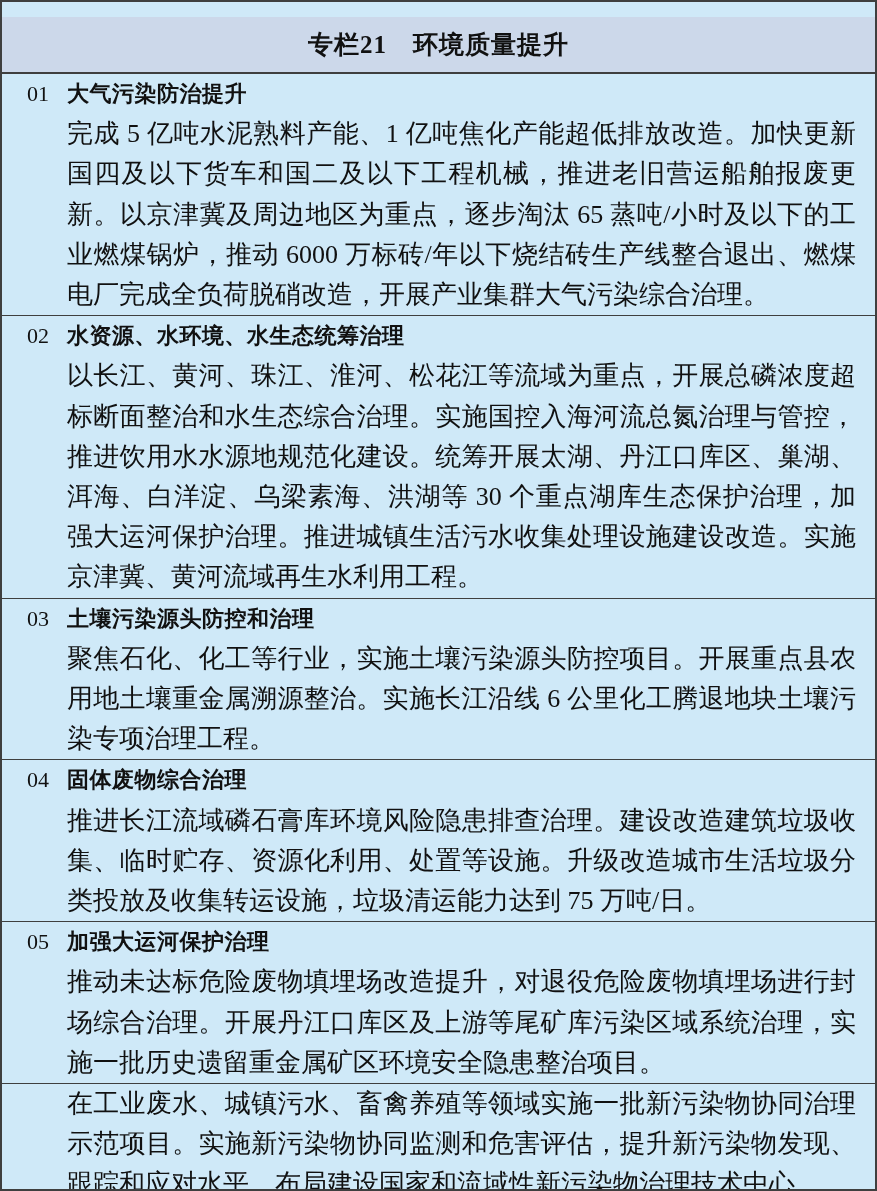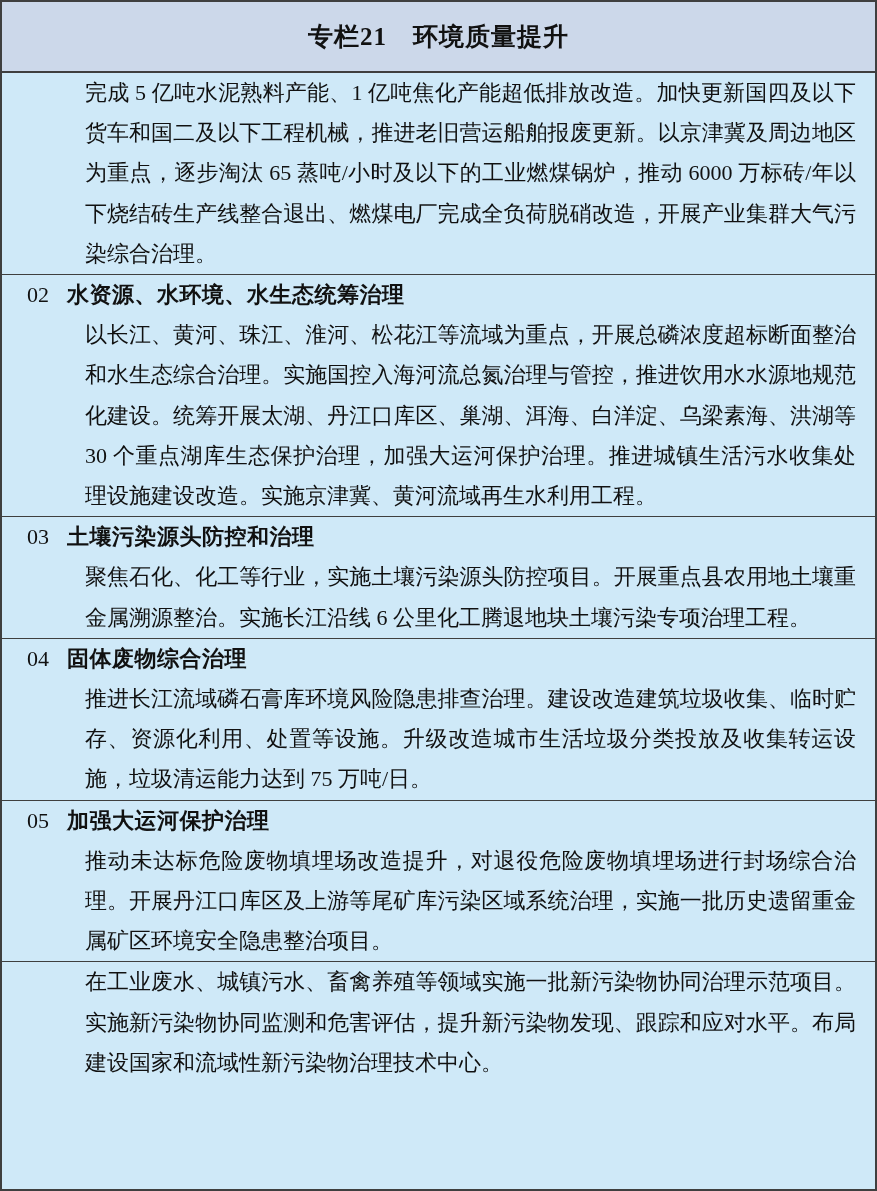--- a/index.html
+++ b/index.html
@@ -11,30 +11,31 @@
   .panel {
     box-sizing: border-box;
     width: 877px;
     height: 1191px;
     border: 2px solid var(--border-color, #3f3f3f);
     background: var(--body-bg, #cfe9f8);
     overflow: hidden;
   }
   .panel-header {
     box-sizing: border-box;
-    height: 71px;
+    height: 57px;
     background: var(--header-bg, #ccd8ea);
     border-bottom: 2px solid var(--border-color, #3f3f3f);
     display: flex;
     align-items: center;
     justify-content: center;
     font-size: 25px;
     font-weight: bold;
     color: var(--text-color, #111111);
     letter-spacing: 1px;
+    margin-top: 15px;
   }
   .section {
     background: var(--body-bg, #cfe9f8);
     border-bottom: 1px solid var(--border-color, #3f3f3f);
   }
   .section:last-child { border-bottom: none; }
   .section-heading {
     display: flex;
     align-items: baseline;
     font-size: 22px;
@@ -46,36 +47,40 @@
     margin-left: 25px;
     font-weight: normal;
     font-family: "Liberation Serif", "DejaVu Serif", serif;
   }
   .section-title {
     font-weight: bold;
     letter-spacing: 0.5px;
   }
   .section-body {
     margin: 0;
-    padding: 0 19px 0 83px;
-    font-size: 22px;
+    padding: 0 19px 0 65px;
+    font-size: 26px;
     line-height: 40.2px;
     text-align: justify;
     color: var(--text-color, #111111);
   }
 </style>
 </head>
 <body>
 
 <div class="panel">
   <div class="panel-header">
     <span>专栏21　环境质量提升</span>
   </div>
 
   <div class="section">
+    <div class="section-heading">
+      <span class="section-number">01</span>
+      <span class="section-title">大气污染防治提升</span>
+    </div>
     <p class="section-body">完成 5 亿吨水泥熟料产能、1 亿吨焦化产能超低排放改造。加快更新国四及以下货车和国二及以下工程机械，推进老旧营运船舶报废更新。以京津冀及周边地区为重点，逐步淘汰 65 蒸吨/小时及以下的工业燃煤锅炉，推动 6000 万标砖/年以下烧结砖生产线整合退出、燃煤电厂完成全负荷脱硝改造，开展产业集群大气污染综合治理。</p>
   </div>
 
   <div class="section">
     <div class="section-heading">
       <span class="section-number">02</span>
       <span class="section-title">水资源、水环境、水生态统筹治理</span>
     </div>
     <p class="section-body">以长江、黄河、珠江、淮河、松花江等流域为重点，开展总磷浓度超标断面整治和水生态综合治理。实施国控入海河流总氮治理与管控，推进饮用水水源地规范化建设。统筹开展太湖、丹江口库区、巢湖、洱海、白洋淀、乌梁素海、洪湖等 30 个重点湖库生态保护治理，加强大运河保护治理。推进城镇生活污水收集处理设施建设改造。实施京津冀、黄河流域再生水利用工程。</p>
   </div>

